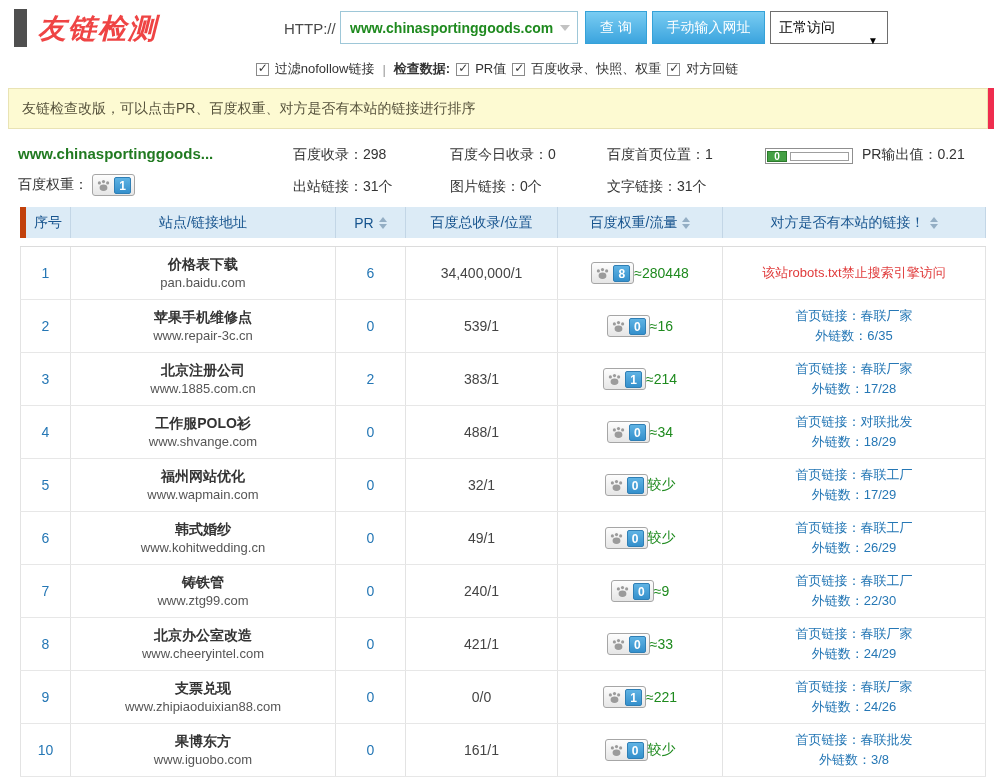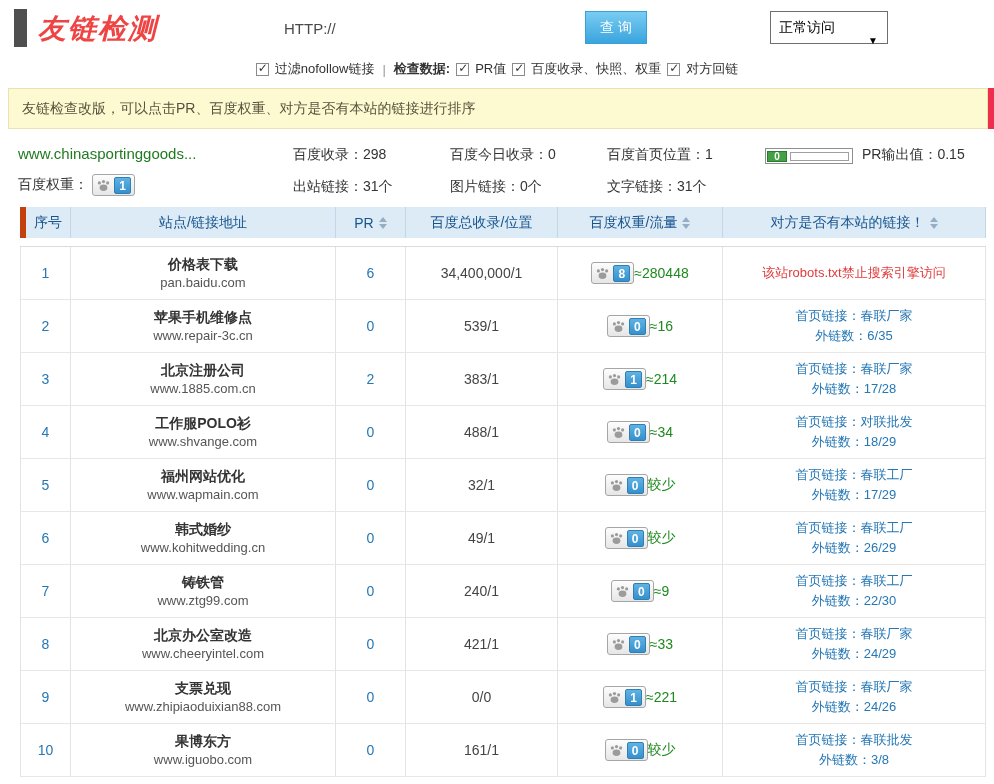--- a/index.html
+++ b/index.html
@@ -39,21 +39,21 @@
   .filter-strong { font-weight:bold; }
 
   
   .notice { position:absolute; left:8px; top:88px; width:980px; height:41px;
     background:#fdfad2; border:1px solid #e9e3b4; line-height:39px; padding-left:13px;
     font-size:14px; color:#56523c; }
   .notice-edge { position:absolute; right:0; top:88px; width:6px; height:41px; background:#ef2d4e; }
 
   
   .summary { position:absolute; left:0; top:138px; width:994px; height:66px; font-size:14px; color:#333; }
-  .sum-domain { position:absolute; left:18px; top:7px; font-size:15px; font-weight:normal;
+  .sum-domain { position:absolute; left:18px; top:7px; font-size:15px; font-weight:bold;
     color:#217a21; text-decoration:none; cursor:pointer; }
   .sum-weight { position:absolute; left:18px; top:36px; display:flex; align-items:center; gap:4px; }
   .stat { position:absolute; white-space:nowrap; }
   .s-c2 { left:293px; } .s-c3 { left:450px; } .s-c4 { left:607px; }
   .s-r1 { top:8px; } .s-r2 { top:40px; }
   .pr-widget { position:absolute; left:765px; top:10px; width:88px; height:16px;
     border:1px solid #8f8f8f; background:#fff; display:flex; align-items:center; gap:3px; padding:1px; }
   .pr-score { width:20px; height:11px; background:#44a044; border:1px solid #2c7a2c; color:#fff;
     font-size:10px; font-weight:bold; text-align:center; line-height:10px; }
   .pr-bar { flex:1; height:9px; border:1px solid #9f9f9f; background:#fff; margin-right:2px; }
@@ -95,21 +95,26 @@
   .back-error { color:#e03a3a; font-size:13px; text-align:center; }
 </style>
 </head>
 <body>
 
 <div class="page">
 
   <div class="logo-bar"></div>
   <div class="logo-text">友链检测</div>
   <div class="http-label">HTTP://</div>
+  <div class="url-box">
+    <input class="url-input" value="www.chinasportinggoods.com" style="">
+    <div class="url-caret"></div>
+  </div>
   <div class="btn btn-query">查 询</div>
+  <div class="btn btn-manual">手动输入网址</div>
   <div class="mode-select">
     <span>正常访问</span>
     <span class="mode-caret">▼</span>
   </div>
 
   <div class="filter-row">
     <span class="cb"></span>
     <span>过滤nofollow链接</span>
     <span class="filter-sep">|</span>
     <span class="filter-strong">检查数据:</span>
@@ -141,21 +146,21 @@
     <div class="stat s-c2 s-r1">百度收录：298</div>
     <div class="stat s-c2 s-r2">出站链接：31个</div>
     <div class="stat s-c3 s-r1">百度今日收录：0</div>
     <div class="stat s-c3 s-r2">图片链接：0个</div>
     <div class="stat s-c4 s-r1">百度首页位置：1</div>
     <div class="stat s-c4 s-r2">文字链接：31个</div>
     <div class="pr-widget">
       <span class="pr-score">0</span>
       <span class="pr-bar"></span>
     </div>
-    <div class="stat pr-label">PR输出值：0.15</div>
+    <div class="stat pr-label">PR输出值：0.21</div>
   </div>
 
   <div class="table">
     <div class="thead">
       <div class="th c-idx">
         <span>序号</span>
       </div>
       <div class="th c-site">
         <span>站点/链接地址</span>
       </div>

